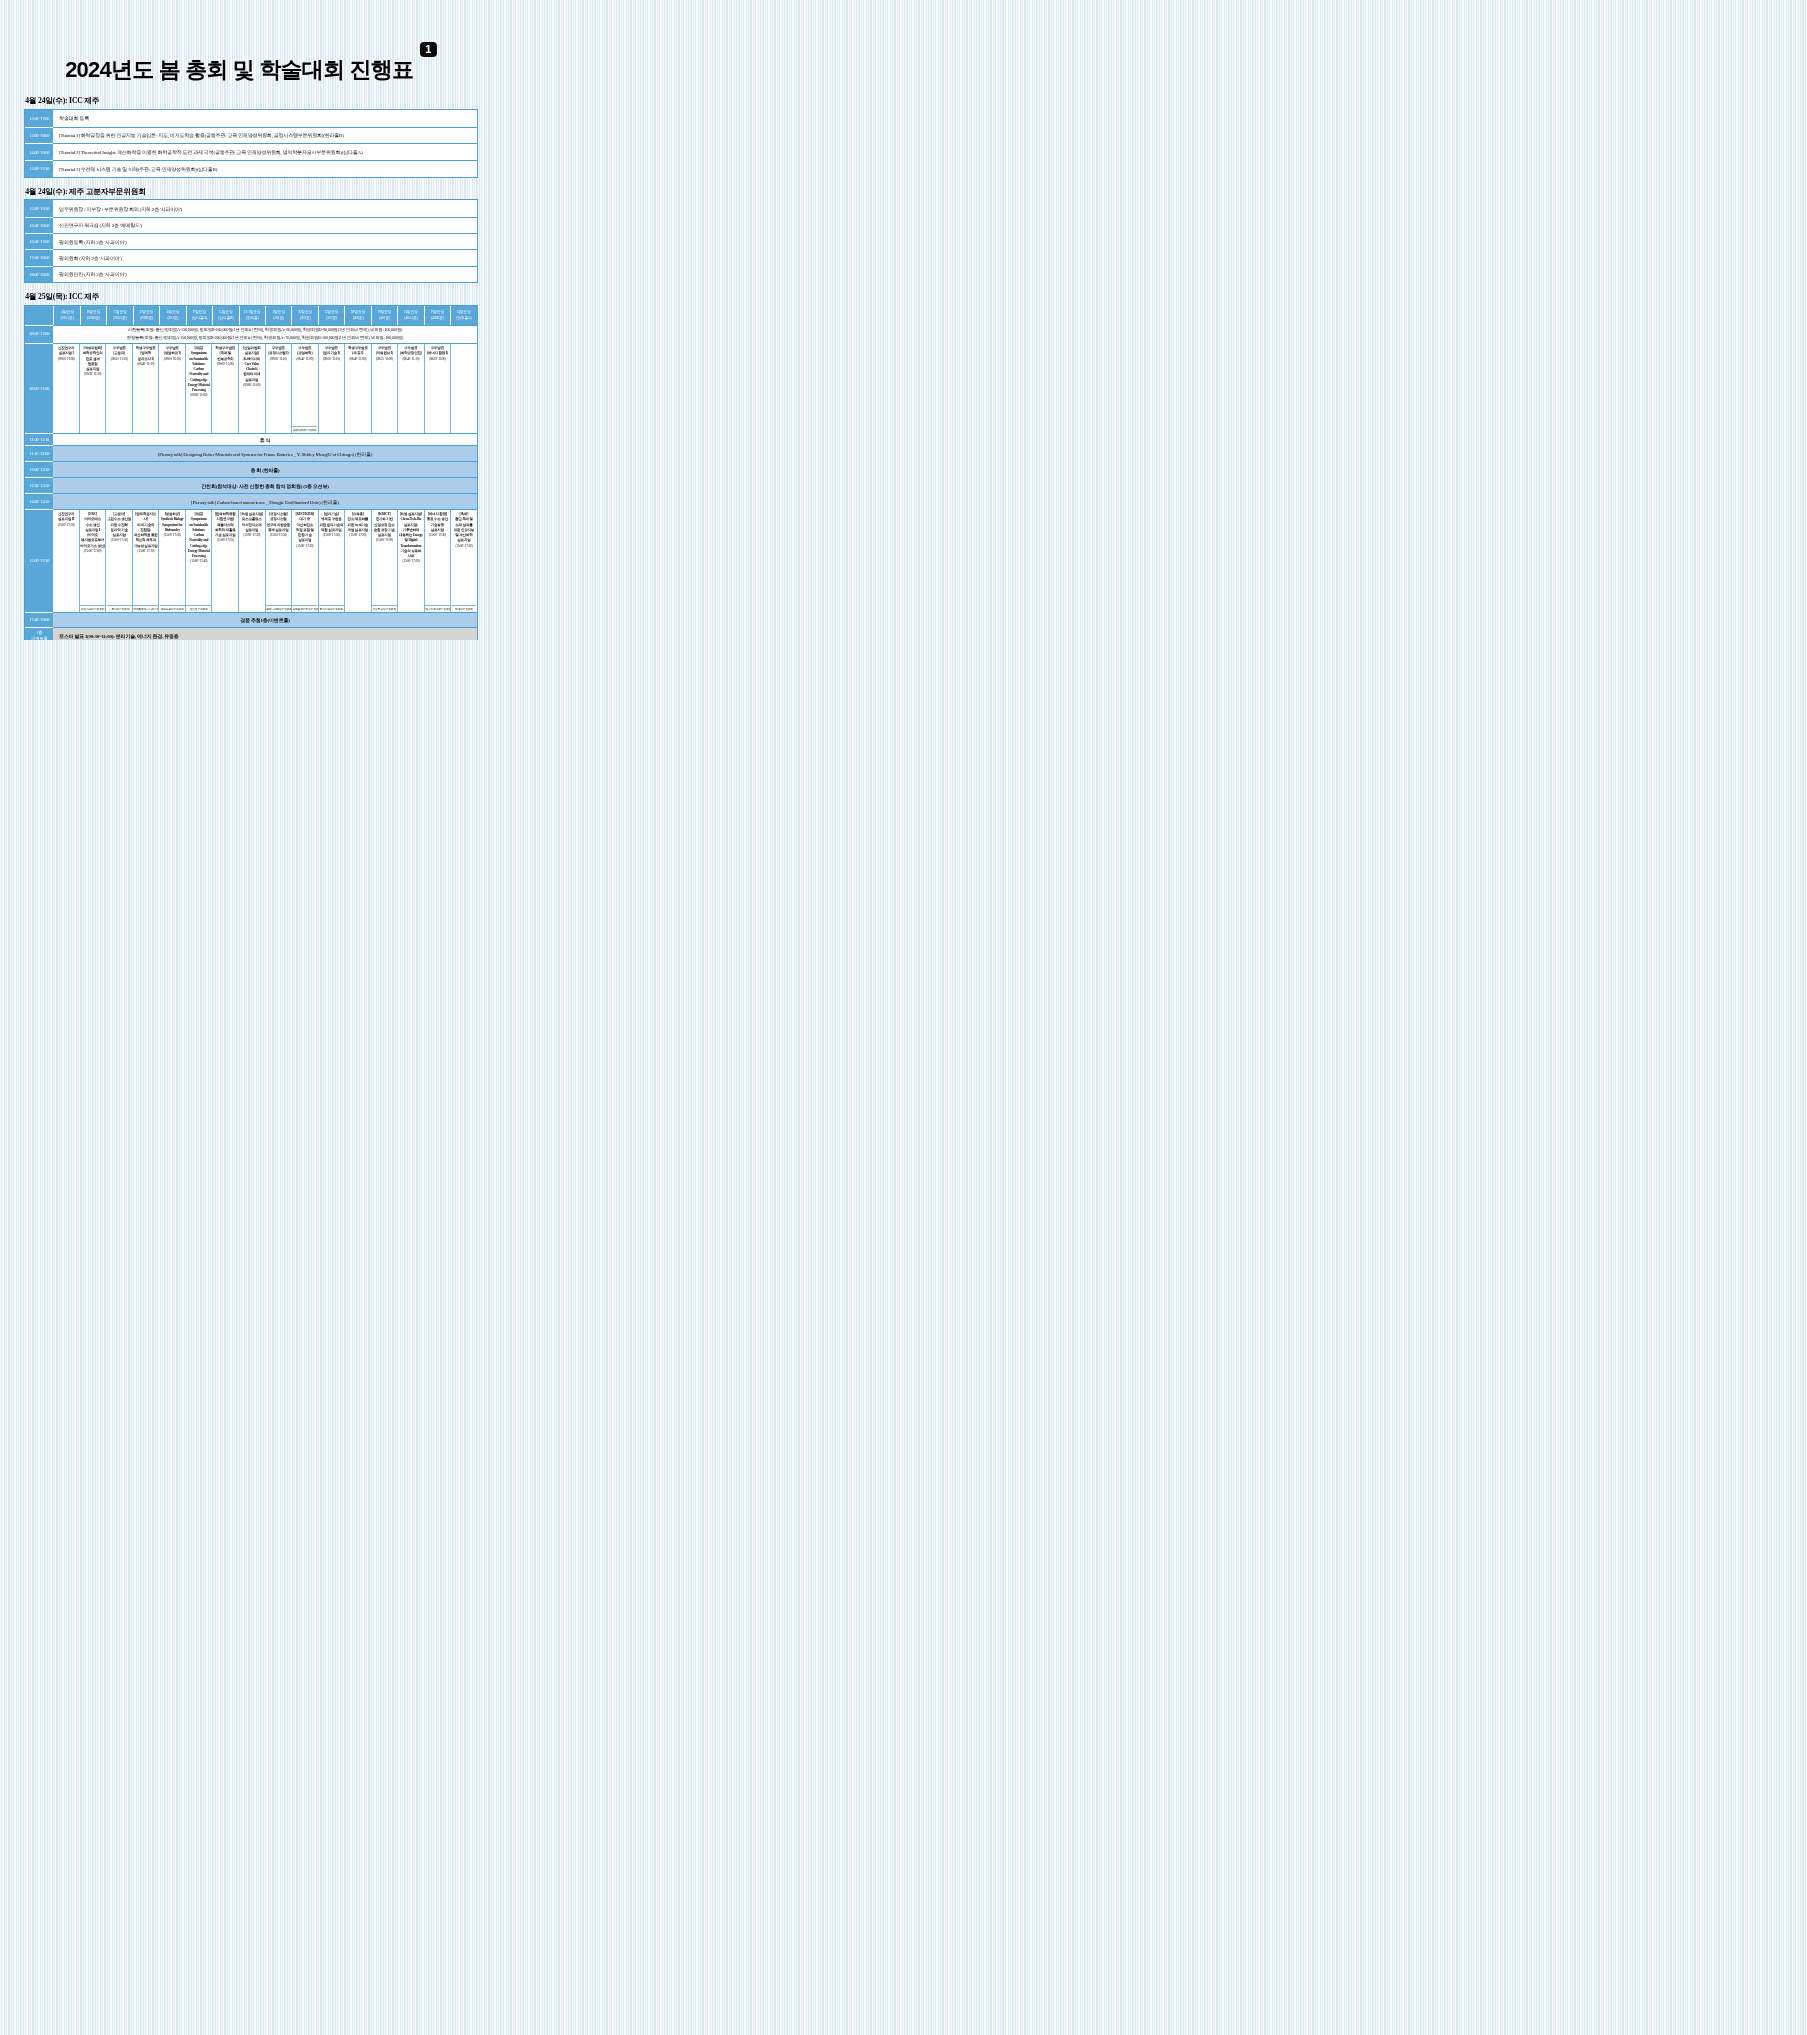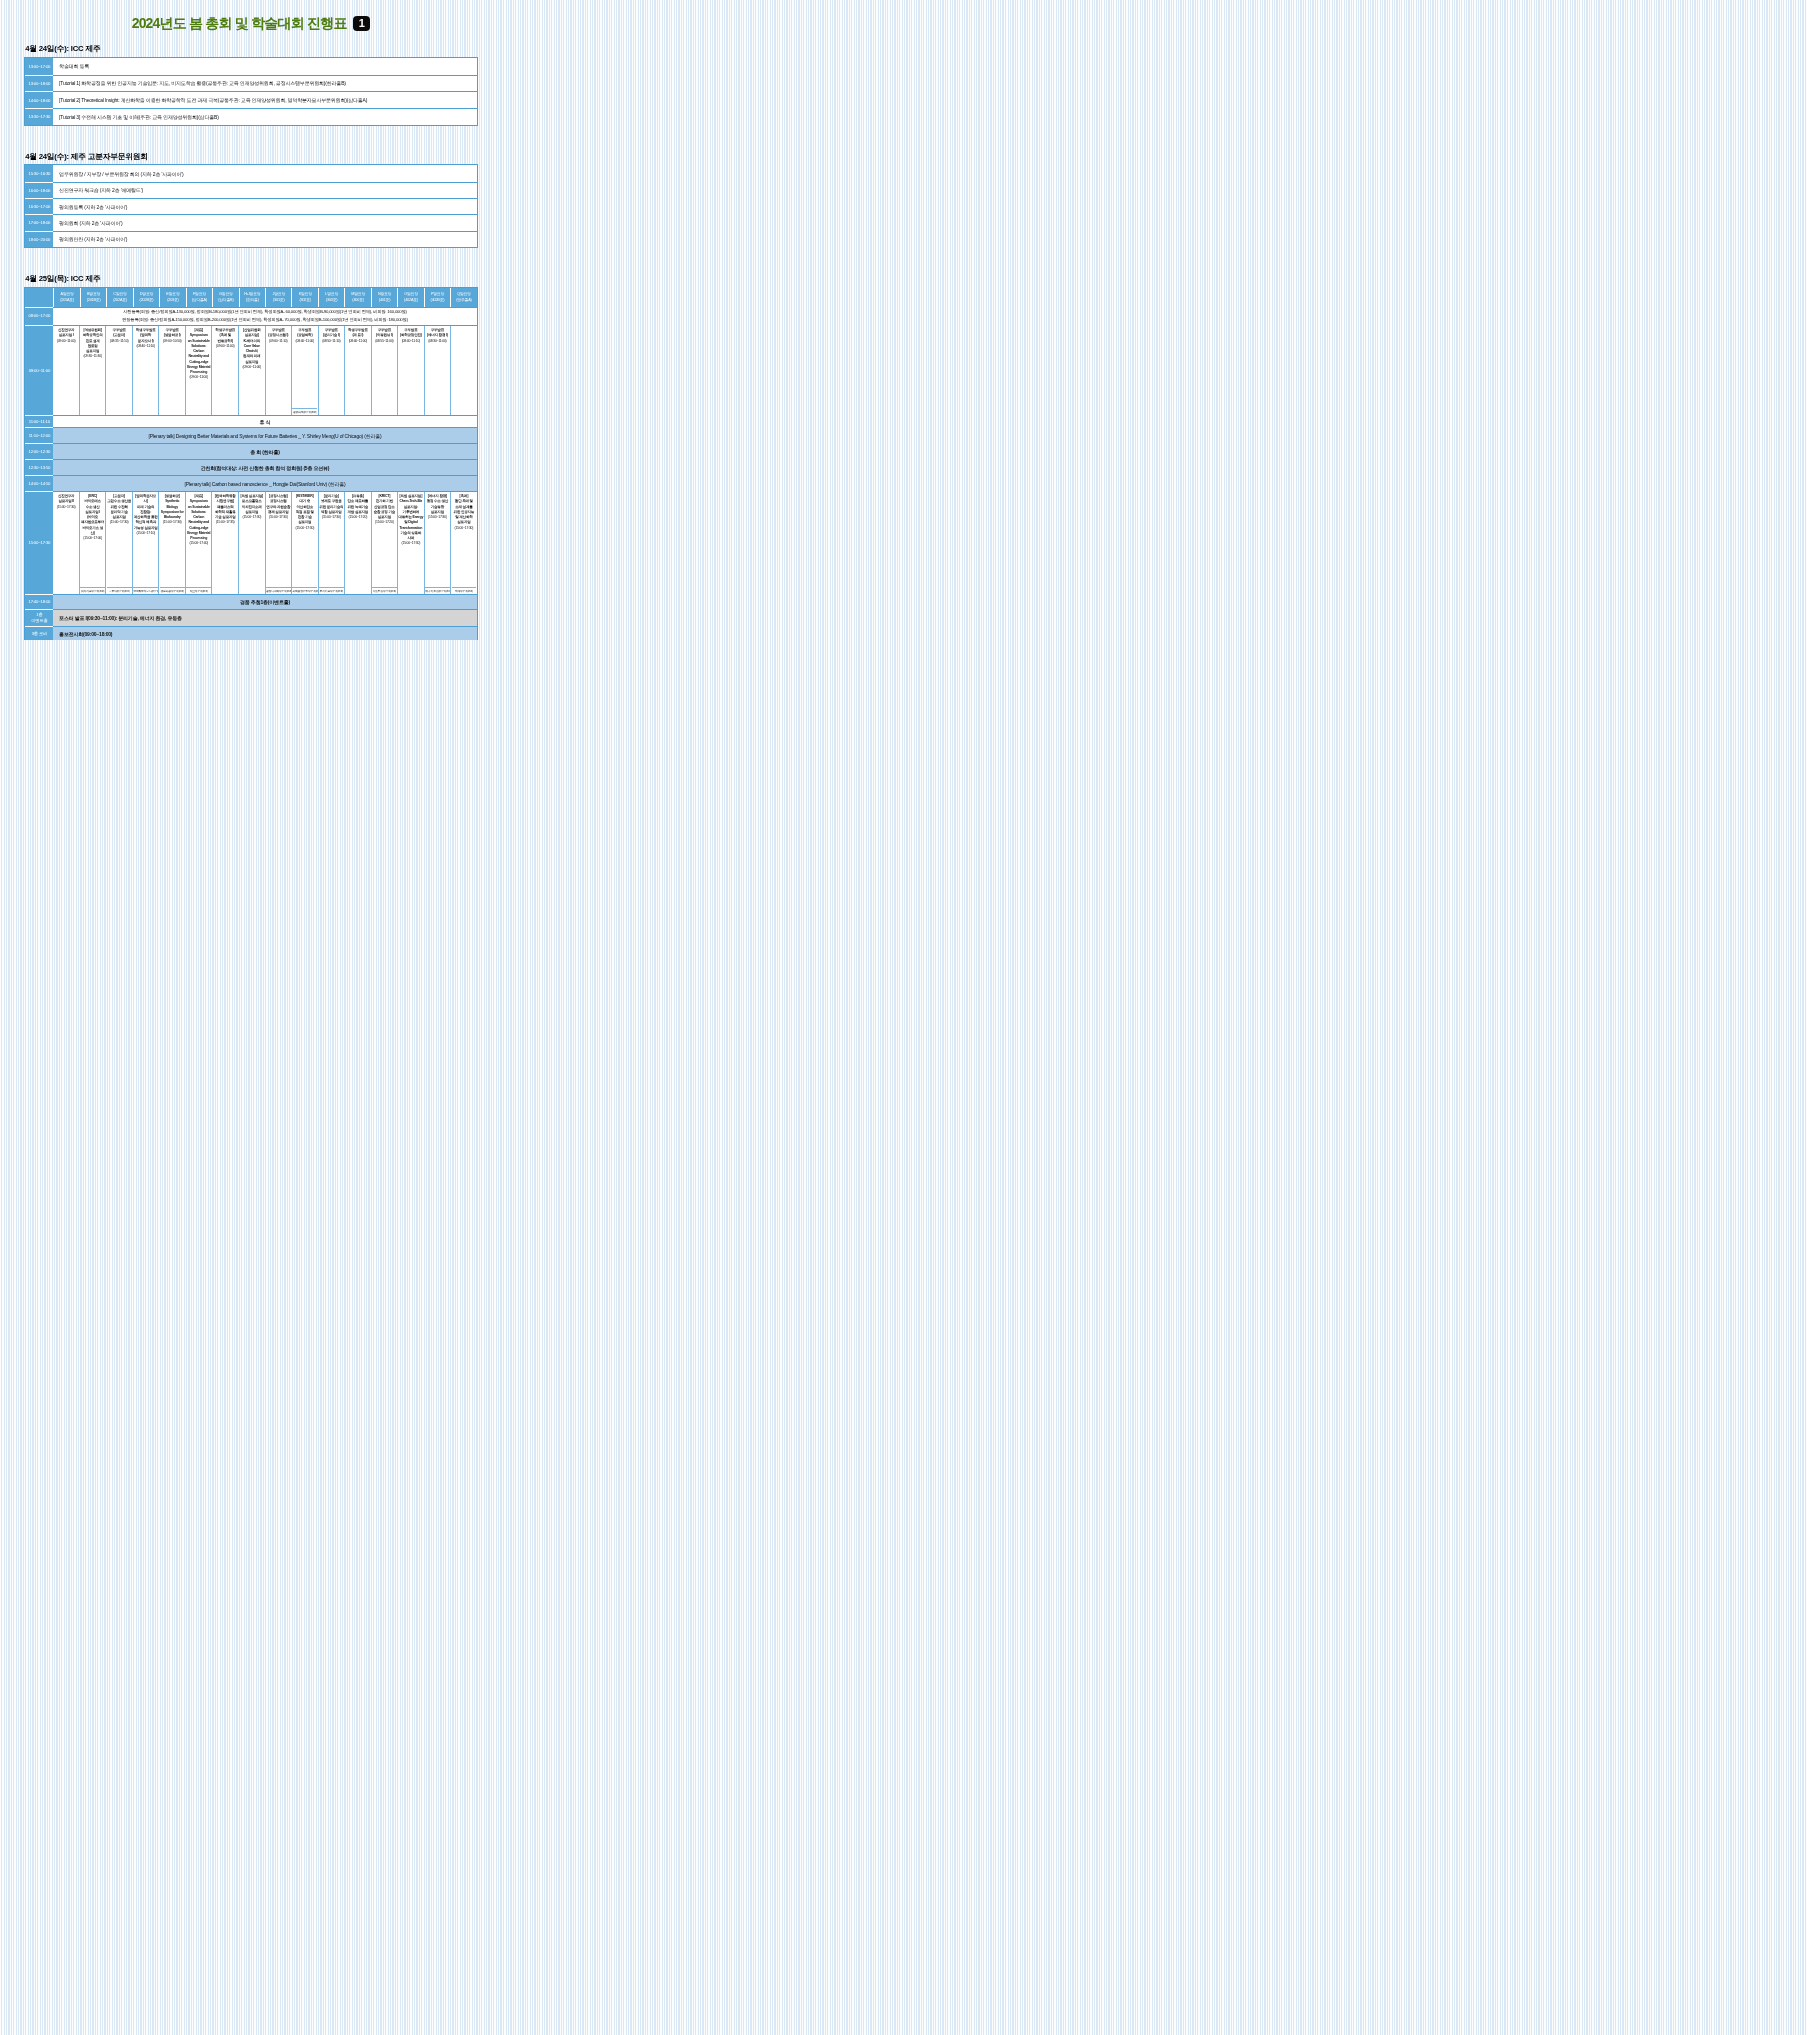--- a/index.html
+++ b/index.html
@@ -9,28 +9,28 @@
     color: #111;
     background-color: #edf3fa;
     background-image: repeating-linear-gradient(90deg,
       rgba(255,255,255,0.85) 0 1.2px,
       rgba(203,221,240,0.55) 1.2px 2.4px);
   }
   .page { width: 502px; height: 640px; padding: 11.4px 24.4px 4.1px 24.4px; position: relative; }
 
   
   .title-wrap { text-align: center; margin: 4.1px 0 10.6px 0; }
-  .main-title { display: inline-block; font-size: 14px; font-weight: 700; letter-spacing: -0.8px; color: #4d7c0f; vertical-align: middle; }
+  .main-title { display: inline-block; font-size: 22px; font-weight: 700; letter-spacing: -0.8px; color: #000000; vertical-align: middle; margin-top: 40px; }
   .badge { display: inline-block; vertical-align: middle; margin-left: 4.9px; margin-top: -2.4px;
     background: #0b0b0b; color: #fff; width: 17px; height: 15.5px; border-radius: 4.1px;
     font-size: 11px; font-weight: 700; line-height: 15.5px; text-align: center; }
 
   
   .sec-head { font-size: 7.7px; font-weight: 700; letter-spacing: -0.2px; margin: 0 0 2.8px 0.8px; color: #000; }
-  .sec { margin-bottom: 26px; }
+  .sec { margin-bottom: 9px; font-family: Liberation Serif, serif; }
 
   
   :root { --blue:#57a7d9; --bline:#4b9fd3; --cellline:#79b6e0; --band:#abcdea; }
   .tbl { border: 1.2px solid var(--bline); background: #fff; }
   .trow { display: flex; align-items: stretch; }
   .t1 .trow { height: 16.7px; }
   .t2 .trow { height: 16.3px; }
   .tcell { flex: 0 0 28px; background: var(--blue); color: #fff; display: flex; align-items: center; justify-content: center;
     font-size: 4.3px; font-weight: 400; letter-spacing: -0.2px; }
   .tcontent { flex: 1; display: flex; align-items: center; padding: 0 5.7px; font-size: 5px; letter-spacing: -0.2px; }

